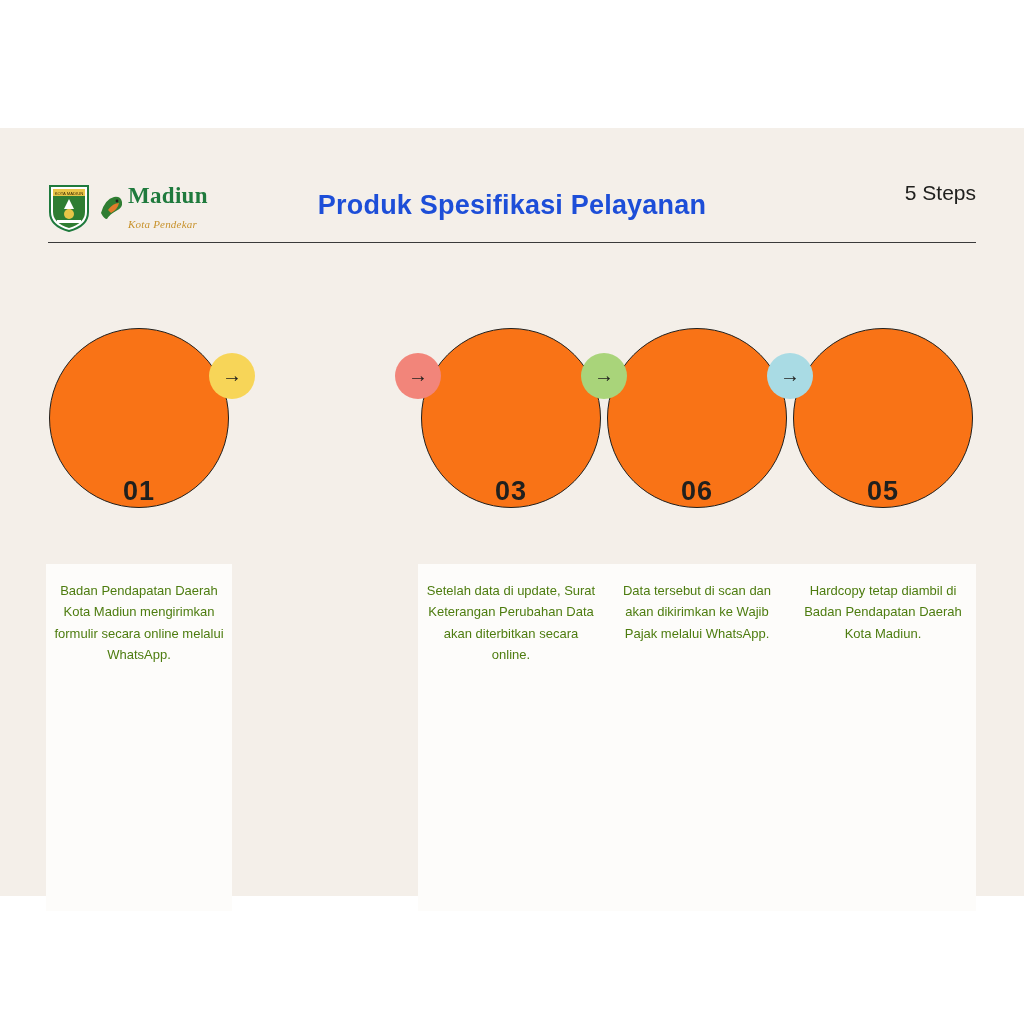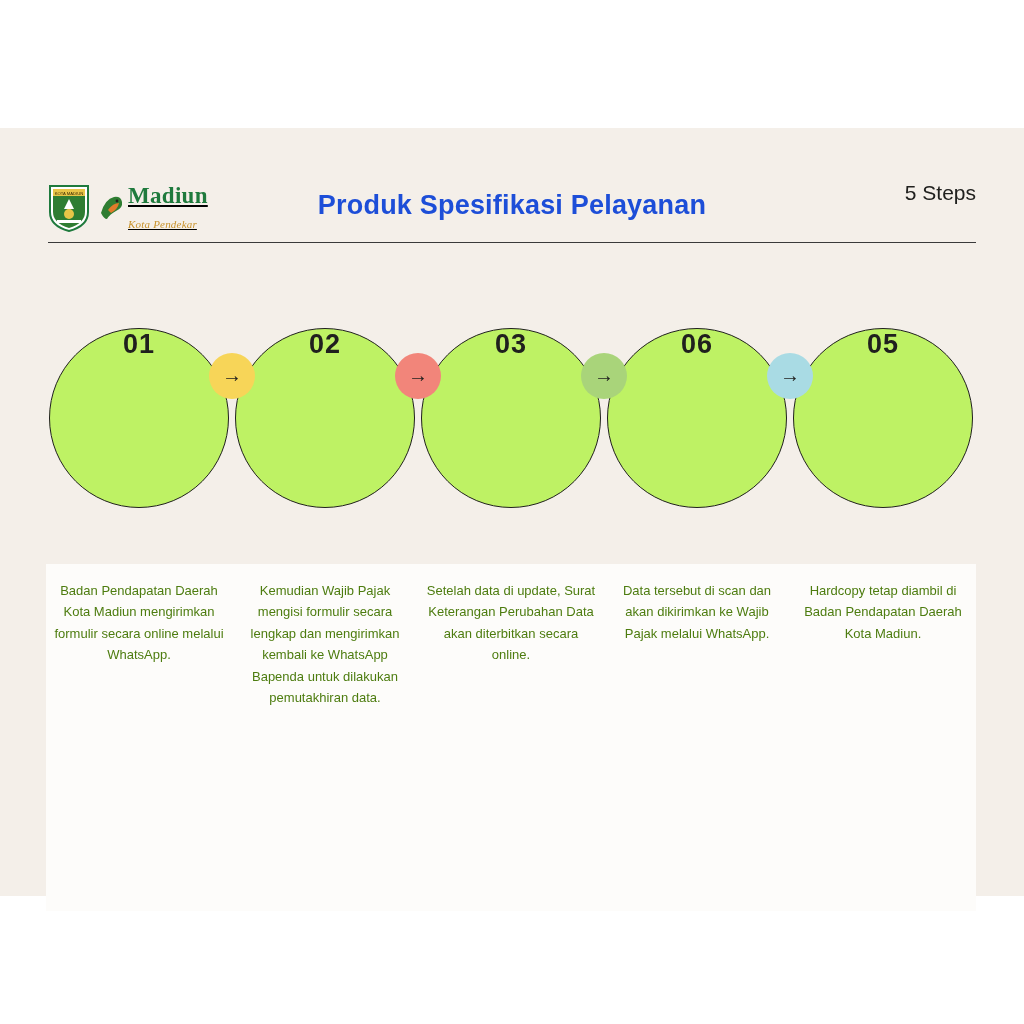--- a/index.html
+++ b/index.html
@@ -52,21 +52,20 @@
     gap: 8px;
   }
   .crest {
     width: 42px;
     height: 50px;
   }
   .wordmark {
     display: flex;
     align-items: center;
     gap: 4px;
-    text-decoration: underline;
   }
   .bird-icon {
     width: 26px;
     height: 30px;
   }
   .wordmark-text {
     display: flex;
     flex-direction: column;
     line-height: 1;
   }
@@ -125,25 +124,25 @@
     height: 347px;
     background: #fdfcfa;
   }
   .step-circle {
     position: absolute;
     left: 3px;
     top: 0;
     width: 180px;
     height: 180px;
     border-radius: 50%;
-    background: #bef264;
+    background: #f97316;
     border: 1.6px solid #20201e;
     box-sizing: border-box;
     display: flex;
-    align-items: flex-start;
+    align-items: flex-end;
     justify-content: center;
   }
   .step-number {
     font-size: 27px;
     font-weight: bold;
     color: #20201e;
     letter-spacing: 1px;
   }
   .step-text {
     position: absolute;
@@ -218,27 +217,20 @@
         <div class="step-circle">
           <span class="step-number">01</span>
         </div>
         <div class="step-text">Badan Pendapatan Daerah Kota Madiun mengirimkan formulir secara online melalui WhatsApp.</div>
       </div>
 
       <div class="arrow-badge" style="left:163px; background:#f7d558;">
         <span class="arrow-glyph">→</span>
       </div>
 
-      <div class="step" style="left:186px;">
-        <div class="step-card"></div>
-        <div class="step-circle">
-          <span class="step-number">02</span>
-        </div>
-        <div class="step-text">Kemudian Wajib Pajak mengisi formulir secara lengkap dan mengirimkan kembali ke WhatsApp Bapenda untuk dilakukan pemutakhiran data.</div>
-      </div>
 
       <div class="arrow-badge" style="left:349px; background:#f2857a;">
         <span class="arrow-glyph">→</span>
       </div>
 
       <div class="step" style="left:372px;">
         <div class="step-card"></div>
         <div class="step-circle">
           <span class="step-number">03</span>
         </div>

